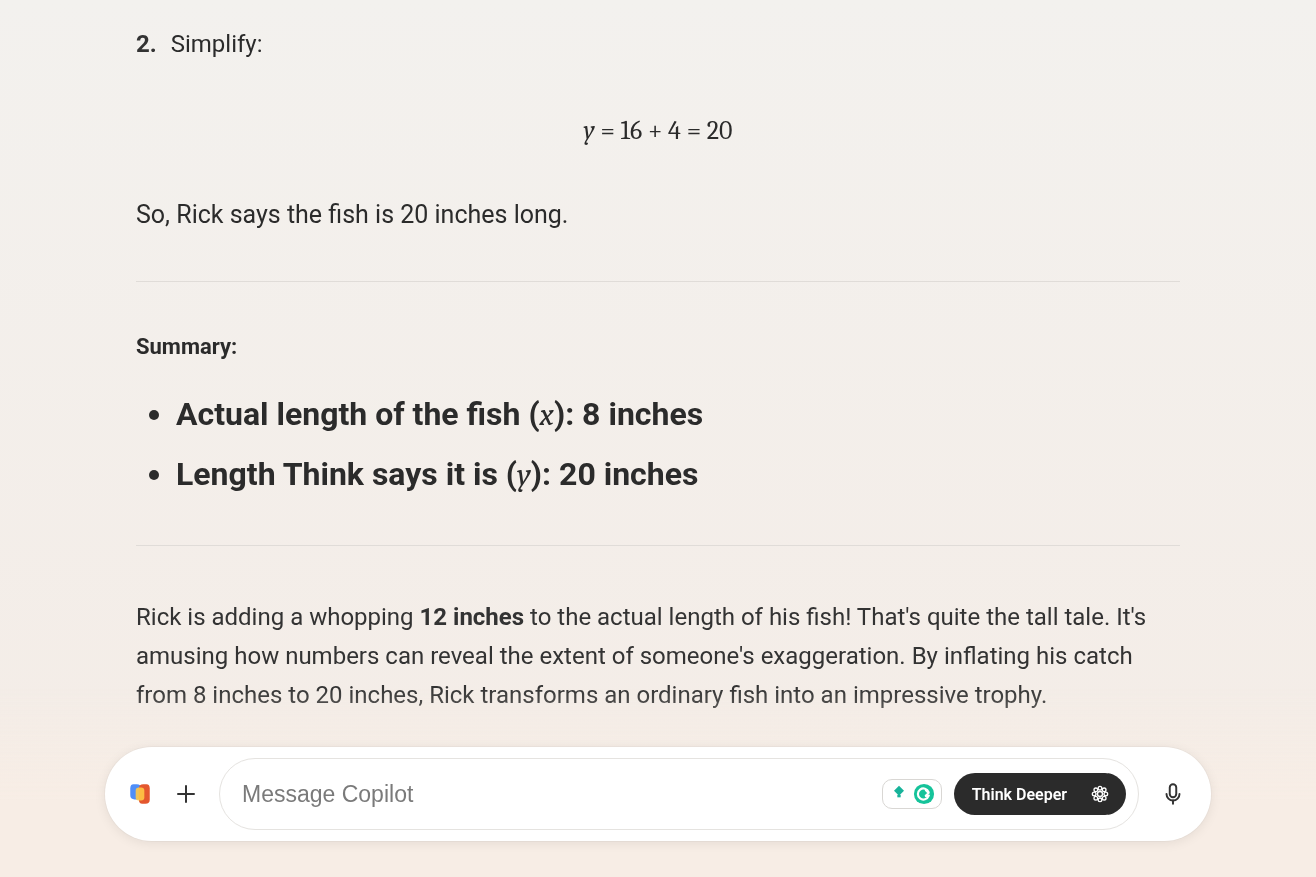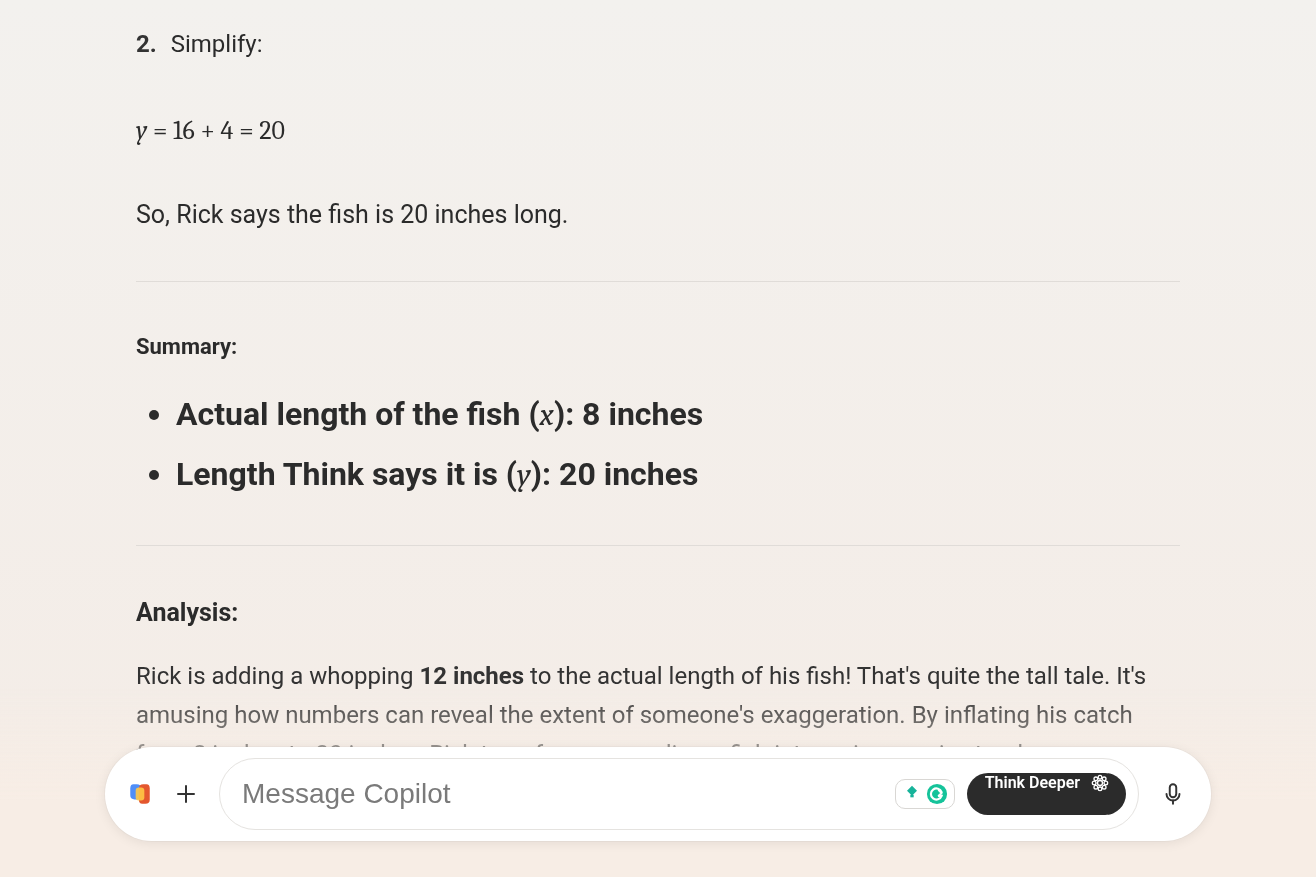--- a/index.html
+++ b/index.html
@@ -15,20 +15,21 @@
     width: 1060px;
     margin: 0 auto;
     padding: 30px 8px 140px 8px;
   }
   .step-row { display:flex; gap:14px; }
   .step-num { font-weight:700; font-size:24px; color:#333; }
   .step-text { font-size:24px; }
   .equation {
     font-family: Cambria, "Times New Roman", serif;
     font-size: 26px;
+    text-align: center;
     margin: 58px 0 54px 0;
     font-style: italic;
   }
   .equation .plain { font-style: normal; }
   .conclusion { font-size:25px; font-weight:400; margin-top:8px; }
   hr {
     border:none;
     border-top:1px solid #e0dcd8;
     margin:52px 0;
   }
@@ -74,37 +75,37 @@
     border-radius:36px;
     display:flex;
     align-items:center;
     padding: 0 12px 0 22px;
     gap:12px;
   }
   .inner-field input {
     flex:1;
     border:none;
     outline:none;
-    font-size:28px;
+    font-size:23px;
     background:transparent;
     color:#0f766e;
   }
   .inner-field input::placeholder { color:#7a7a7a; }
   .pill-badge {
     display:flex; align-items:center; gap:4px;
     border:1px solid #d9d7d4; border-radius:10px; padding:3px 6px;
     background:#fff;
   }
   .think-btn {
     background:#2b2b2b;
     color:#fff;
     border-radius:22px;
     height:42px;
     padding: 0 16px 0 18px;
-    display:flex; align-items:flex-start; gap:10px;
+    display:flex; align-items:center; gap:23px;
     font-size:16px; font-weight:600;
     cursor:pointer;
   }
   .mic-btn {
     width:32px; height:32px; display:flex; align-items:center; justify-content:center;
     cursor:pointer;
   }
 </style>
 </head>
 <body>
@@ -135,21 +136,20 @@
     <li>
       <span>Actual length of the fish (</span><span class="var">x</span><span>): 8 inches</span>
     </li>
     <li>
       <span>Length Think says it is (</span><span class="var">y</span><span>): 20 inches</span>
     </li>
   </ul>
 
   <hr>
 
-  <div class="analysis-title">Analysis:</div>
   <p class="analysis-text">
     <span>Rick is adding a whopping </span><strong>12 inches</strong><span> to the actual length of his fish! That's quite the tall tale. It's amusing how numbers can reveal the extent of someone's exaggeration. By inflating his catch from 8 inches to 20 inches, Rick transforms an ordinary fish into an impressive trophy.</span>
   </p>
 
 </div>
 
 <div class="fade-mask"></div>
 
 <div class="input-bar">
 

